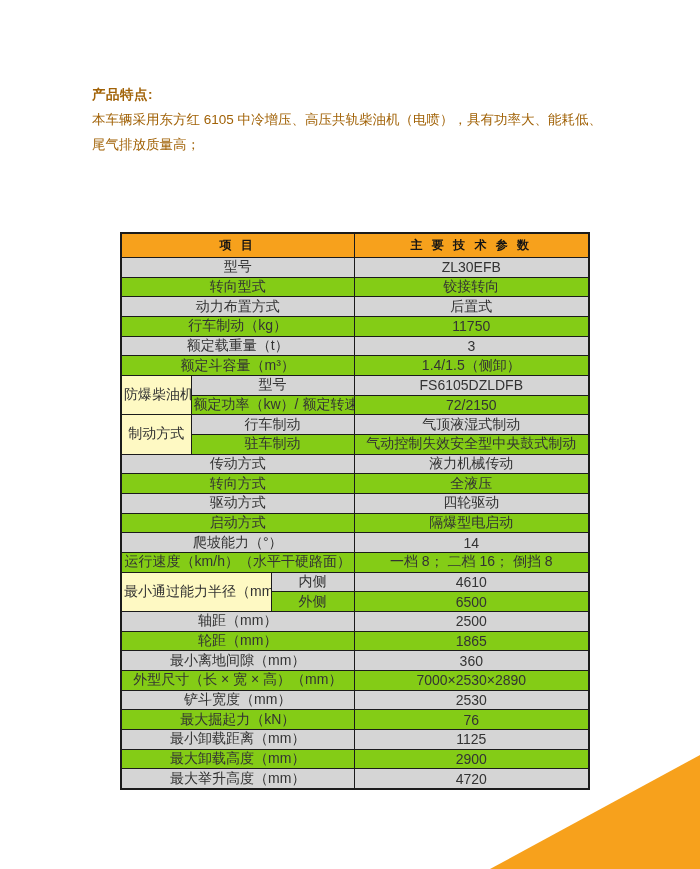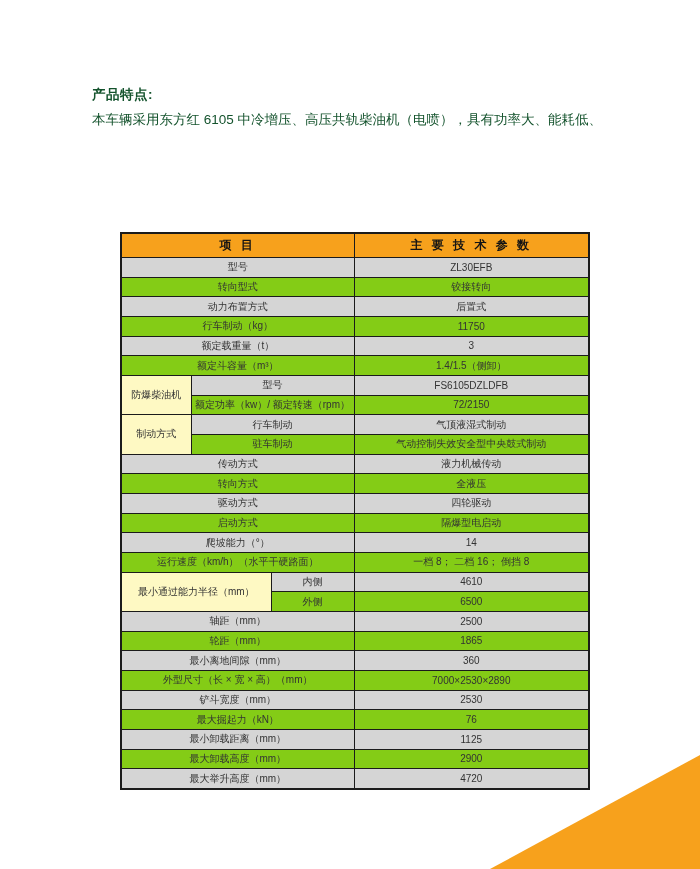--- a/index.html
+++ b/index.html
@@ -3,28 +3,28 @@
 <meta charset="utf-8">
 <style>
   html,body{margin:0;padding:0;background:#ffffff;}
   .page{
     position:relative;width:700px;height:869px;background:#ffffff;overflow:hidden;
     font-family:"Liberation Sans","DejaVu Sans",sans-serif;color:#2e2e2e;
   }
   
   .features{position:absolute;left:92px;top:82px;width:525px;}
   .features-title{color:#d7282a;font-size:15px;font-weight:bold;margin:0 0 8px 0;letter-spacing:.5px;}
-  .features p{margin:0;font-size:13.5px;line-height:25px;color:#14532d;}
+  .features p{margin:0;font-size:13.5px;line-height:25px;color:#a16207;}
   .chassis-label{font-weight:bold;}
   
   .table-wrap{position:absolute;left:120px;top:232px;}
   table.spec{border-collapse:collapse;table-layout:fixed;width:468px;height:558px;border:2px solid #1b1b1b;}
   table.spec td,table.spec th{
     border:1px solid #1b1b1b;text-align:center;vertical-align:middle;
-    font-size:10px;color:#333;padding:0 2px;overflow:hidden;white-space:nowrap;
+    font-size:14px;color:#333;padding:0 2px;overflow:hidden;white-space:nowrap;
   }
   table.spec th{
     background:#f7a11c;color:#141414;font-size:12px;font-weight:bold;
     letter-spacing:3px;height:22px;
   }
   table.spec td{height:18px;background:#ffffff;}
   tr.r-g td{background:#d5d5d5;}
   tr.r-w td{background:#84cc16;}
   table.spec td.grp{background:#fef9c3;}
   
@@ -35,20 +35,21 @@
   }
 </style>
 </head>
 <body>
 
 <div class="page">
 
   <div class="features">
     <p class="features-title">产品特点:</p>
     <p>本车辆采用东方红 6105 中冷增压、高压共轨柴油机（电喷），具有功率大、能耗低、</p>
+    <p>尾气排放质量高；</p>
   </div>
 
   <div class="table-wrap">
     <table class="spec">
       <colgroup>
           <col style="width:70px">
           <col style="width:80px">
           <col style="width:83px">
           <col style="width:235px">
         </colgroup>

